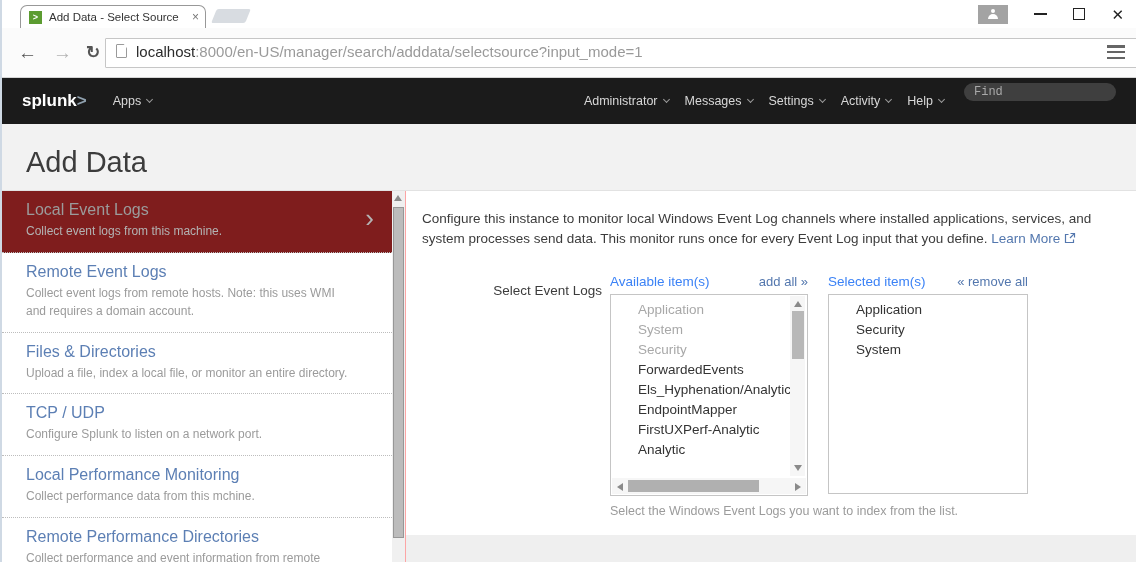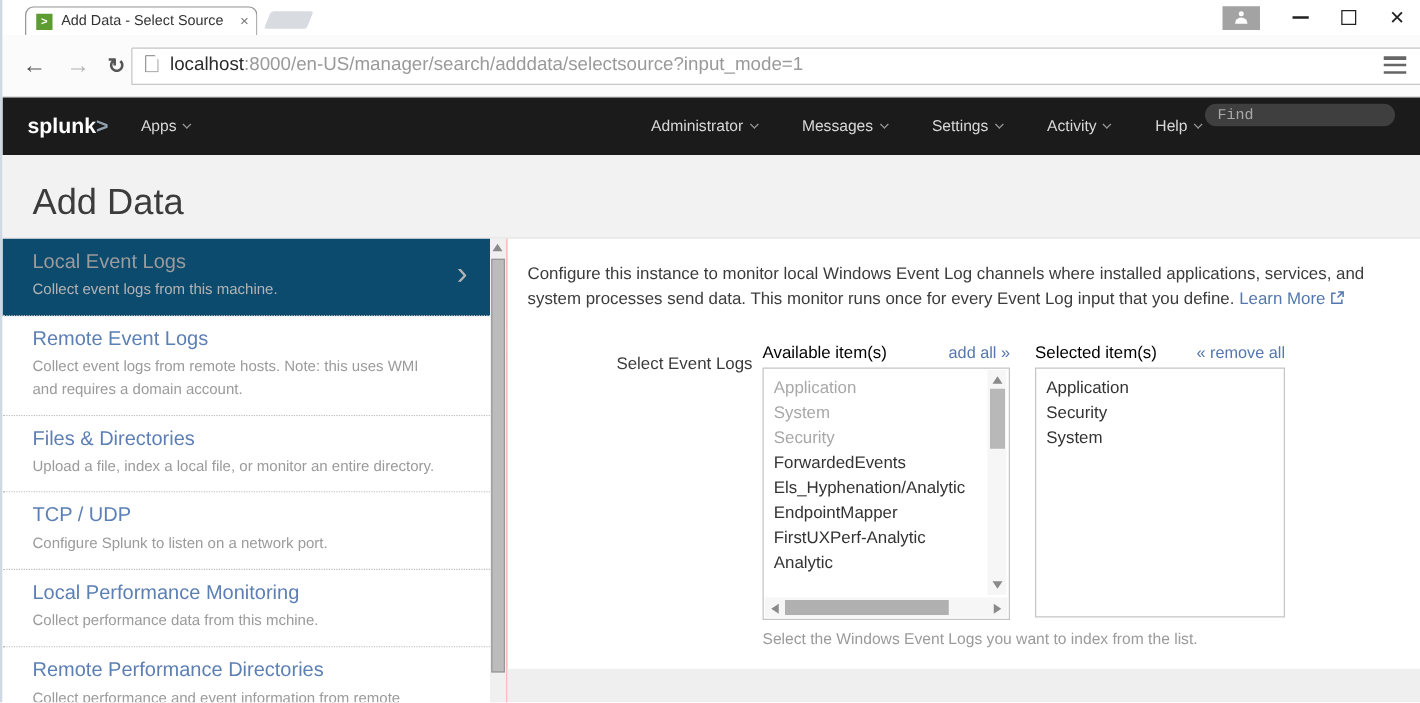--- a/index.html
+++ b/index.html
@@ -41,21 +41,21 @@
   .url .rest { color:#9a9a9a; }
   .star { font-size:18px; color:#9a9a9a; margin-left:8px; }
   .menu-btn { position:absolute; right:11px; top:17px; width:18px; height:14px; display:flex; flex-direction:column; justify-content:space-between; }
   .menu-btn i { display:block; height:2.5px; background:#666; }
 
   
   .splunkbar { position:relative; height:46px; background:#1b1b1b; display:flex; align-items:center; color:#dcdcdc; }
   .logo { margin-left:20px; font-size:17px; font-weight:bold; color:#fff; letter-spacing:0; }
   .logo .gt { color:#8fa0ae; }
   .apps { margin-left:26px; font-size:12.5px; color:#d8d8d8; display:flex; align-items:center; }
-  .sp-right { position:absolute; right:175px; display:flex; gap:36px; align-items:flex-end; }
+  .sp-right { position:absolute; right:192px; display:flex; gap:16px; align-items:flex-end; }
   .sp-item { font-size:12.5px; color:#d8d8d8; display:flex; align-items:center; white-space:nowrap; }
   .cdn { display:inline-block; width:5px; height:5px; border-right:1.3px solid #9a9a9a; border-bottom:1.3px solid #9a9a9a;
          transform:rotate(45deg); margin-left:6px; position:relative; top:-2px; }
   .find-box { position:absolute; right:20px; top:5px; width:152px; height:18px; background:#3f3f3f; border:none;
               border-radius:10px; color:#b5b5b5; font-size:12px; padding:0 10px; font-family:Liberation Mono, monospace; outline:none; }
   .find-box::placeholder { color:#a9a9a9; }
 
   
   .page-header { position:relative; height:84px; background:#f2f2f2; }
   .page-title { position:absolute; left:24px; top:22px; font-size:29px; font-weight:300; color:#3c3c3c; }
@@ -76,42 +76,42 @@
               border-radius:4px; color:#fff; font-size:13px; font-weight:bold; display:flex; align-items:center; justify-content:center; }
 
   
   .content { position:absolute; top:190px; left:0; right:0; bottom:0; display:flex; border-top:1px solid #e2e2e2; }
 
   .sidebar { position:relative; width:403px; flex:0 0 403px; background:#fff; }
   .side-list { position:absolute; left:0; top:0; width:390px; }
   .side-item { position:relative; padding:10px 24px 11px 24px; border-bottom:1px dotted #bdbdbd; background:#fff; }
   .side-item .si-title { font-size:16px; color:#5c7fb4; margin-bottom:3px; }
   .side-item .si-desc { font-size:12px; color:#9b9b9b; line-height:1.55; max-width:326px; }
-  .side-item.selected { background:#0c4a6e; }
+  .side-item.selected { background:#7f1d1d; }
   .side-item.selected .si-title { color:#9b9b9b; }
   .side-item.selected .si-desc { color:#b3b3b3; }
   .side-chevron { display:none; }
   .side-item.selected .side-chevron { display:block; position:absolute; right:18px; top:12px; font-size:26px; color:#b4b4b4; font-weight:300; }
   .side-scroll { position:absolute; right:0; top:0; width:13px; height:372px; background:#f0f0f0; }
   .side-scroll .up-arrow { position:absolute; top:4px; left:2px; width:0; height:0; border-left:4.5px solid transparent; border-right:4.5px solid transparent; border-bottom:6px solid #8a8a8a; }
   .side-scroll .thumb { position:absolute; top:16px; left:1px; width:11px; height:331px; background:#bcbcbc; border:1px solid #979797; }
 
   .main { position:relative; flex:1; background:#fff; border-left:1px solid #fca5a5; }
   .intro { position:absolute; left:16px; top:18px; width:708px; font-size:13.5px; color:#3c3c3c; line-height:1.5; }
   .learn-more { color:#5377ae; text-decoration:none; }
   .ext-icon { display:inline-block; vertical-align:-1px; margin-left:4px; }
   .field-label { position:absolute; left:40px; top:92px; width:156px; text-align:right; font-size:13.5px; color:#3c3c3c; }
 
   .lb-header { position:absolute; display:flex; justify-content:space-between; align-items:baseline; }
-  .lb-header .lb-title { font-size:13.5px; color:#000000; }
+  .lb-header .lb-title { font-size:13.5px; color:#3b82f6; }
   .lb-header .lb-action { font-size:13px; color:#5377ae; text-decoration:none; }
   .hdr-avail { left:204px; top:83px; width:198px; }
   .hdr-sel   { left:422px; top:83px; width:200px; }
 
-  .listbox { position:absolute; background:#fff; border:1px solid #c5c5c5; overflow:hidden; }
+  .listbox { position:absolute; background:#fff; border:1px solid #c5c5c5; overflow:hidden;padding-left:19px; }
   .lb-avail { left:204px; top:103px; width:198px; height:202px; }
   .lb-sel   { left:422px; top:103px; width:200px; height:200px; }
   .opts { padding:5px 0 0 0; }
   .opt { font-size:13.5px; color:#333; line-height:20px; padding-left:8px; white-space:nowrap; }
   .opt.dim { color:#a8a8a8; }
 
   .vscroll { position:absolute; top:1px; right:2px; width:15px; bottom:19px; background:#f6f6f6; }
   .vscroll .va-up { position:absolute; top:5px; left:3.5px; width:0; height:0; border-left:4px solid transparent; border-right:4px solid transparent; border-bottom:6px solid #8a8a8a; }
   .vscroll .va-down { position:absolute; bottom:5px; left:3.5px; width:0; height:0; border-left:4px solid transparent; border-right:4px solid transparent; border-top:6px solid #8a8a8a; }
   .vscroll .vthumb { position:absolute; top:15px; left:1.5px; width:12px; height:48px; background:#b8b8b8; }

